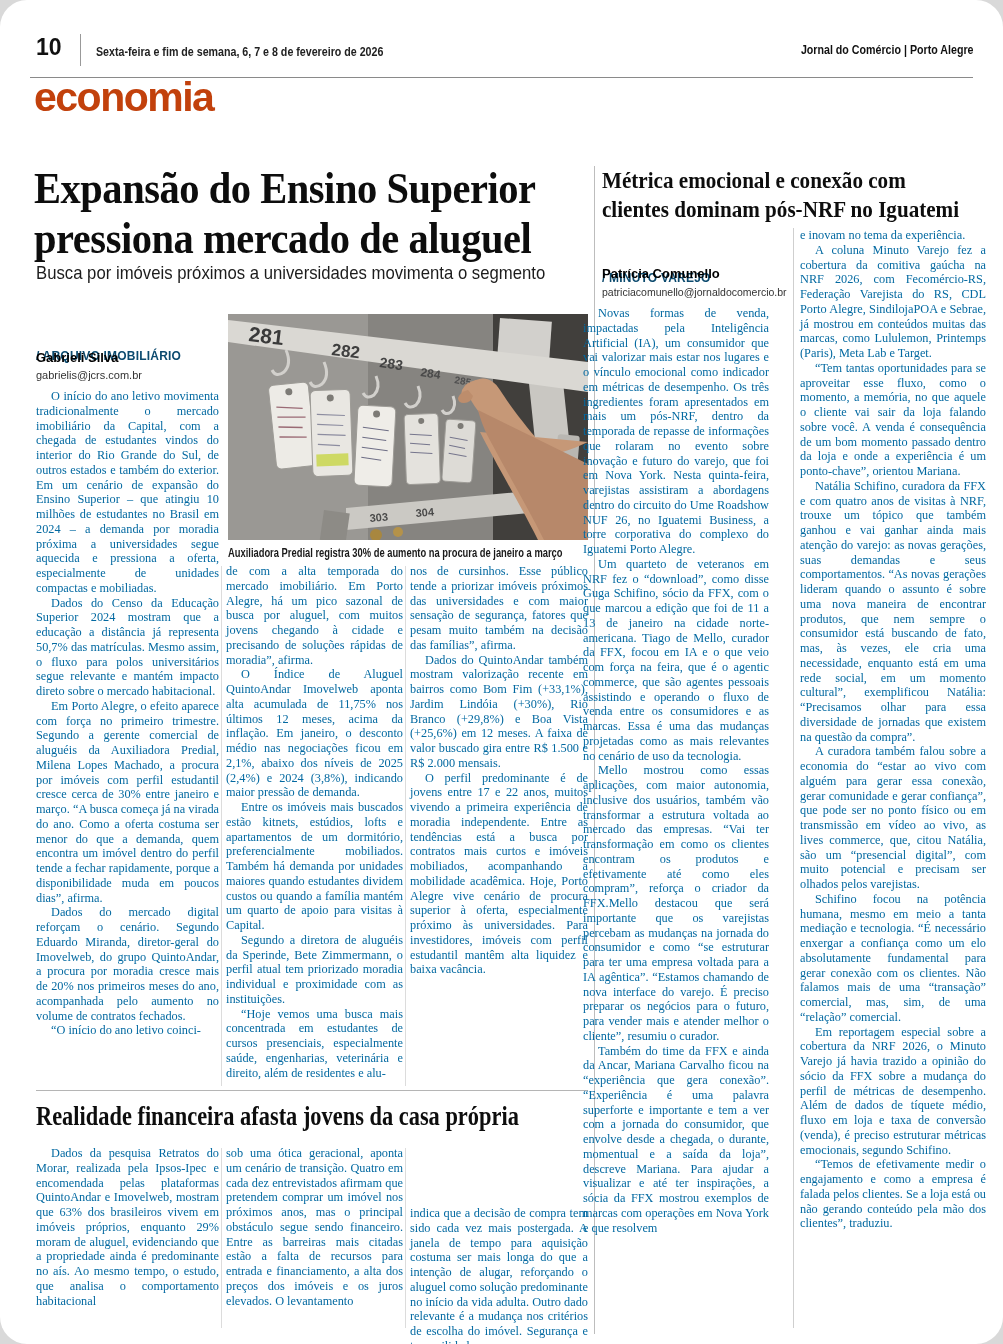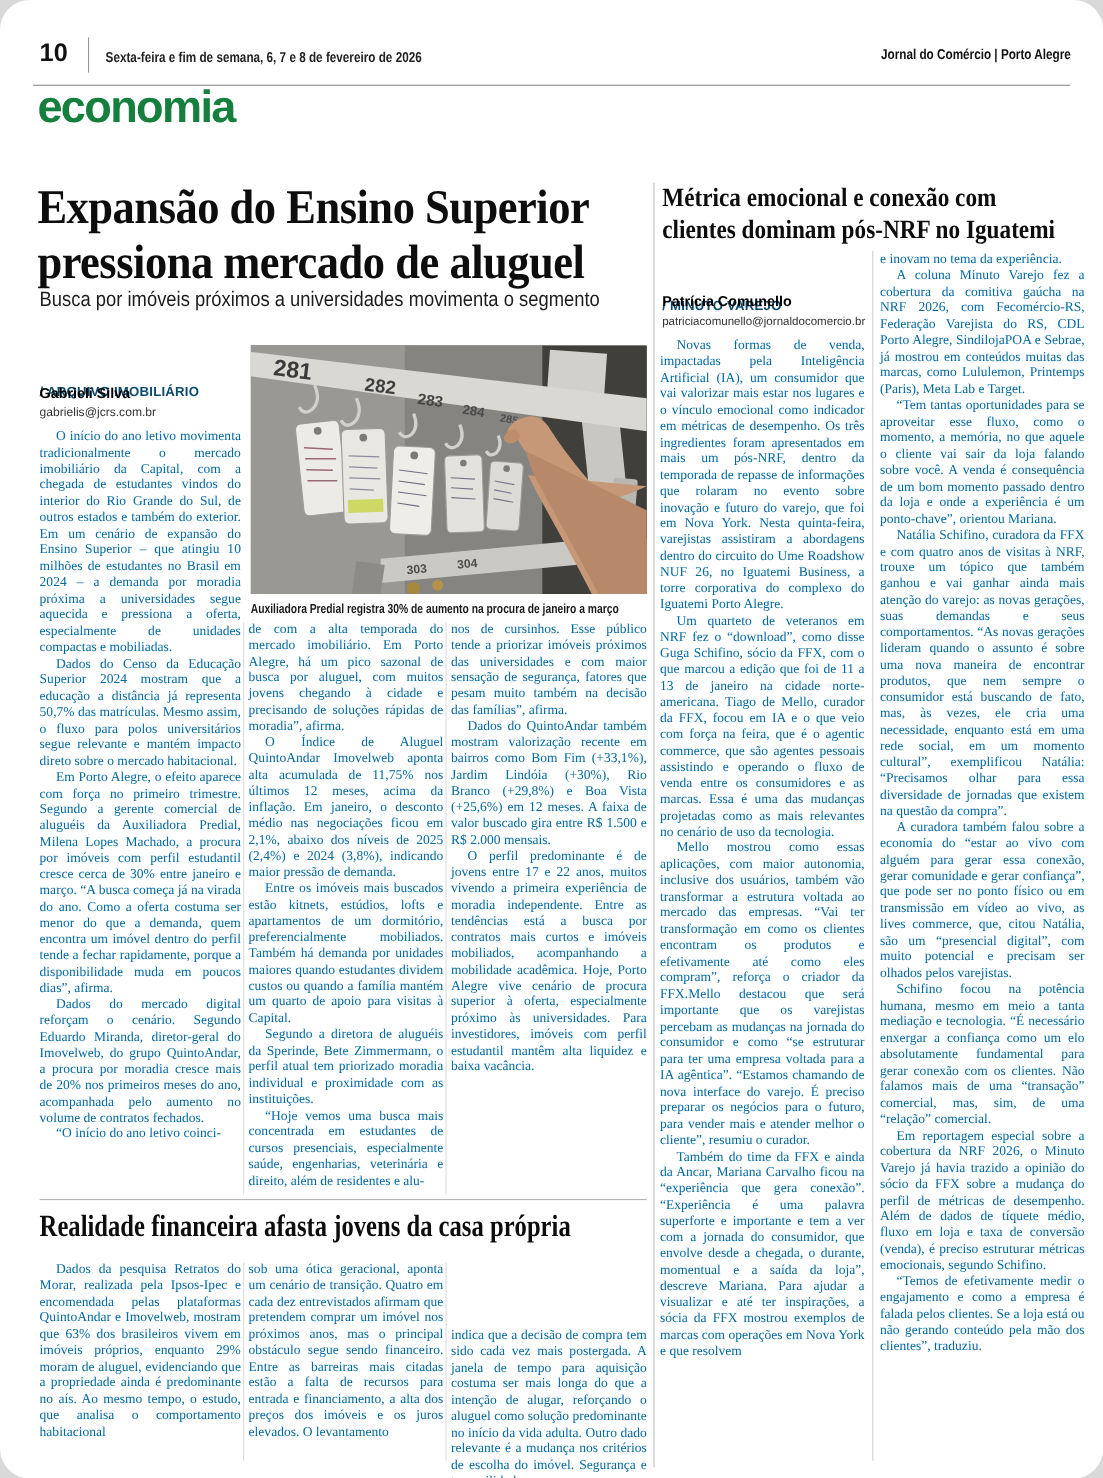--- a/index.html
+++ b/index.html
@@ -8,21 +8,21 @@
 
   
   .hdr-num{position:absolute;left:36px;top:34px;font:bold 23px "Liberation Sans",sans-serif;color:#111;}
   .hdr-bar{position:absolute;left:80px;top:34px;width:1px;height:32px;background:#999;}
   .hdr-date{position:absolute;left:96px;top:44px;font:bold 13px "Liberation Sans",sans-serif;color:#222;
             white-space:nowrap;transform:scaleX(.82);transform-origin:0 0;}
   .hdr-pub{position:absolute;right:30px;top:42px;font:bold 13px "Liberation Sans",sans-serif;color:#111;
            white-space:nowrap;transform:scaleX(.82);transform-origin:100% 0;}
   .hdr-rule{position:absolute;left:30px;top:77px;width:943px;height:1px;background:#8a8a8a;}
   .section-title{position:absolute;left:34px;top:74px;font:bold 41px "Liberation Sans",sans-serif;
-                 color:#15803d;letter-spacing:-1.5px;text-align:center;}
+                 color:#c2410c;letter-spacing:-1.5px;text-align:center;}
 
   
   .headline{font-family:"Liberation Serif",serif;font-weight:bold;color:#0d0d0d;white-space:pre-line;}
   .h-lead{position:absolute;left:34px;top:164px;width:606px;font-size:44px;line-height:1.14;
           letter-spacing:-0.5px;transform:scaleX(.92);transform-origin:0 0;}
   .h-varejo{position:absolute;left:602px;top:166px;width:436px;font-size:24px;line-height:1.22;
             transform:scaleX(.88);transform-origin:0 0;}
   .h-bottom{position:absolute;left:36px;top:1100px;width:690px;font-size:28px;white-space:nowrap;
             transform:scaleX(.80);transform-origin:0 0;}
 
@@ -39,21 +39,21 @@
   .em-varejo{position:absolute;left:602px;top:286px;font-size:10.5px;}
 
   
   .bcol{position:absolute;font-size:12.3px;line-height:14.75px;text-align:justify;color:#0369a1;}
   .bcol p{margin:0;text-indent:15px;}
   .bcol p.cont{text-indent:0;}
 
   .c-l1{left:36px;top:389px;width:183px;height:700px;}
   .c-l2{left:226px;top:564px;width:177px;height:530px;}
   .c-l3{left:410px;top:564px;width:178px;height:530px;}
-  .c-rA{left:600px;top:306px;width:186px;height:1030px;}
+  .c-rA{left:583px;top:306px;width:186px;height:1030px;}
   .c-rB{left:800px;top:228px;width:186px;height:1105px;}
   .c-b1{left:36px;top:1146px;width:183px;height:190px;}
   .c-b2{left:226px;top:1146px;width:177px;height:190px;}
   .c-b3{left:410px;top:1206px;width:178px;height:190px;}
 
   
   .vrule{position:absolute;width:1px;background:#bdbdbd;}
   .vr-main{left:594px;top:166px;height:1168px;}
   .vr-right{left:793px;top:228px;height:1100px;background:#cfcfcf;}
   .vr-l12{left:221px;top:566px;height:520px;background:#dcdcdc;}

